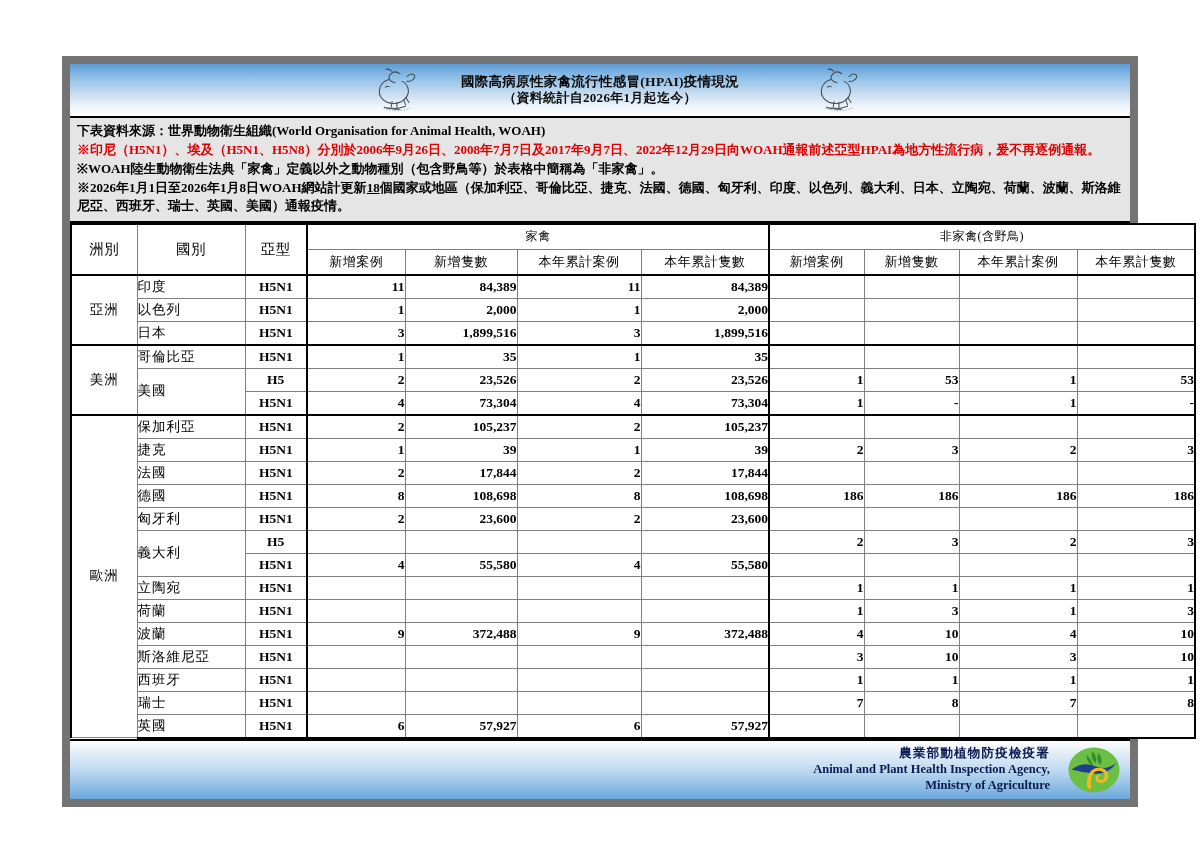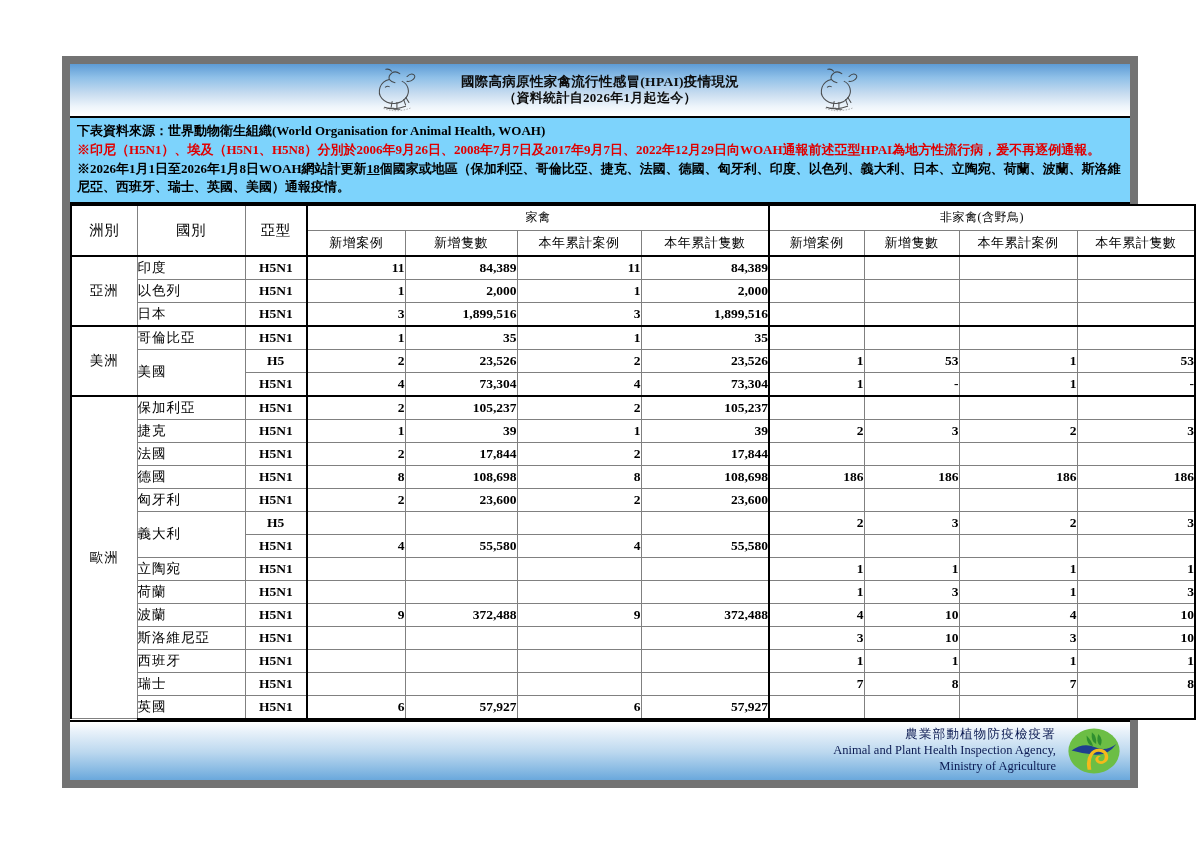--- a/index.html
+++ b/index.html
@@ -48,21 +48,21 @@
     padding-right:6px;
     font-size:12.5px;
     color:#000;
     background:#fff;
   }
 
   
   .notes{
     padding:4px 7px 5px 7px;
     border-bottom:2px solid #000;
-    background:#7dd3fc;
+    background:#e5e5e5;
   }
   .note{
     font-size:13px;
     line-height:1.38;
     color:#000;
     margin:0 0 1px 0;
   }
   .note.red{color:#e00000;font-weight:bold;}
   .note.blk{color:#000;font-weight:bold;}
   .note u{text-decoration:underline;}
@@ -128,23 +128,23 @@
   
   .footer{
     position:relative;
     height:58px;
     border-top:2px solid #000;
     background:linear-gradient(to bottom,#ffffff 0%,#e6f0f9 18%,#bcd8ef 52%,#8dbde4 80%,#6aa8dc 100%);
     display:flex;align-items:center;justify-content:flex-end;
   }
   .foot-text{
     text-align:right;
-    margin-right:10px;
+    margin-right:16px;
     color:#0b1a52;
-    font-weight:normal;
+    font-weight:bold;
     line-height:1.25;
   }
   .foot-text .fz{font-size:12.5px;display:block;letter-spacing:1.2px;}
   .foot-text .fe{font-size:12.5px;display:block;}
   .logo{width:56px;height:48px;margin-right:8px;}
 </style>
 </head>
 <body>
 
 <div class="page">
@@ -188,20 +188,21 @@
         <path d="M30 44 q4 -3 8 -1"></path>
       </g>
       <path d="M26 88 q14 6 30 5 q16 -1 28 -6" stroke="#6d6d6d" stroke-width="1.4" fill="none" stroke-dasharray="3 3"></path>
     </svg>
   </div>
 
 
   <div class="notes">
     <p class="note blk">下表資料來源：世界動物衛生組織(World Organisation for Animal Health, WOAH)</p>
     <p class="note red">※印尼（H5N1）、埃及（H5N1、H5N8）分別於2006年9月26日、2008年7月7日及2017年9月7日、2022年12月29日向WOAH通報前述亞型HPAI為地方性流行病，爰不再逐例通報。</p>
+    <p class="note blk">※WOAH陸生動物衛生法典「家禽」定義以外之動物種別（包含野鳥等）於表格中簡稱為「非家禽」。</p>
     <p class="note blk"><span>※2026年1月1日至2026年1月8日WOAH網站計更新</span><u>18</u><span>個國家或地區（保加利亞、哥倫比亞、捷克、法國、德國、匈牙利、印度、以色列、義大利、日本、立陶宛、荷蘭、波蘭、斯洛維尼亞、西班牙、瑞士、英國、美國）通報疫情。</span></p>
   </div>
 
   <table class="grid">
     <colgroup>
       <col style="width:66px">
         <col style="width:108px">
         <col style="width:62px">
       <col style="width:98px">
         <col style="width:112px">

